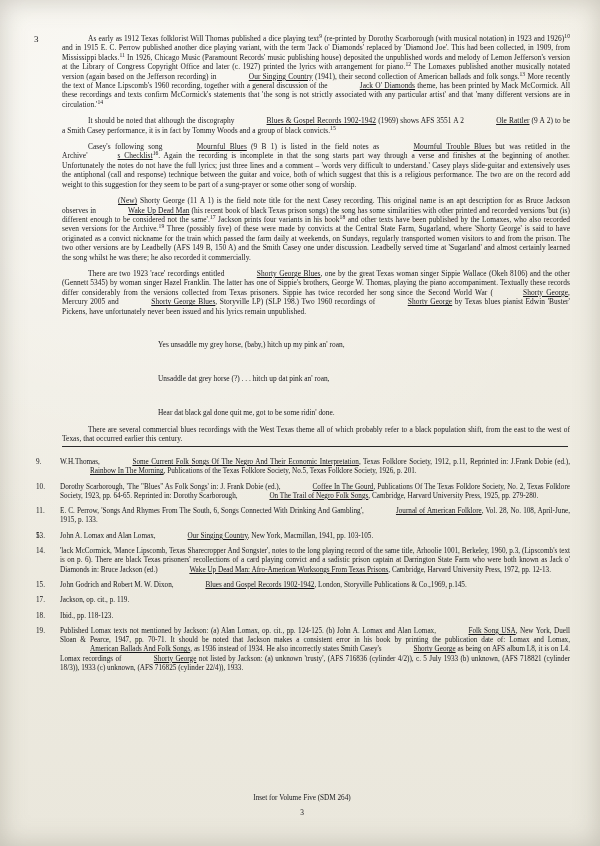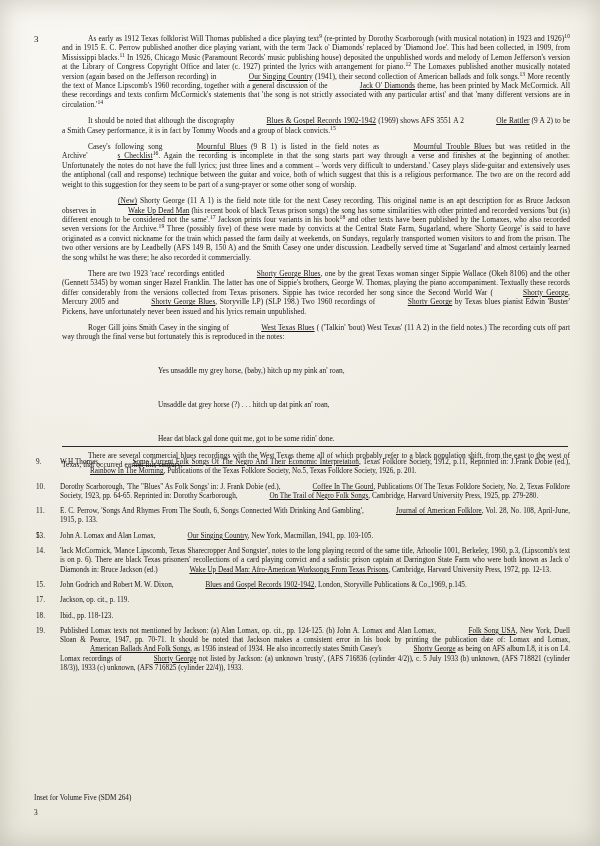--- a/index.html
+++ b/index.html
@@ -99,20 +99,21 @@
     top: 0;
     width: 20px;
     text-align: left;
     font-size: 7.2px;
   }
   .footer {
     position: absolute;
     left: 0;
     bottom: 8px;
     width: 536px;
+    text-align: center;
     font-size: 7.2px;
     line-height: 11px;
   }
   .footer .pg { margin-top: 3px; font-size: 7.4px; }
 </style>
 </head>
 <body>
 
 <div class="page">
   <div class="paper-tone"></div>
@@ -120,21 +121,20 @@
   <div class="content">
 
     <div class="pagenum-top">3</div>
 
     <div class="body-col">
       <p class="para indent">As early as 1912 Texas folklorist Will Thomas published a dice playing text<sup>9</sup> (re-printed by Dorothy Scarborough (with musical notation) in 1923 and 1926)<sup>10</sup> and in 1915 E. C. Perrow published another dice playing variant, with the term 'Jack o' Diamonds' replaced by 'Diamond Joe'.  This had been collected, in 1909, from Mississippi blacks.<sup>11</sup>  In 1926, Chicago Music (Paramount Records' music publishing house) deposited the unpublished words and melody of Lemon Jefferson's version at the Library of Congress Copyright Office and later (c. 1927) printed the lyrics with arrangement for piano.<sup>12</sup>  The Lomaxes published another musically notated version (again based on the Jefferson recording) in <span class="u">Our Singing Country</span> (1941), their second collection of American ballads and folk songs.<sup>13</sup>  More recently the text of Mance Lipscomb's 1960 recording, together with a general discussion of the <span class="u">Jack O' Diamonds</span> theme, has been printed by Mack McCormick.  All these recordings and texts confirm McCormick's statements that 'the song is not strictly associated with any particular artist' and that 'many different versions are in circulation.'<sup>14</sup></p>
       <p class="para indent">It should be noted that although the discography <span class="u">Blues &amp; Gospel Records 1902-1942</span> (1969) shows AFS 3551 A 2 <span class="u">Ole Rattler</span> (9 A 2) to be a Smith Casey performance, it is in fact by Tommy Woods and a group of black convicts.<sup>15</sup></p>
       <p class="para indent">Casey's following song <span class="u">Mournful Blues</span> (9 B 1) is listed in the field notes as <span class="u">Mournful Trouble Blues</span>  but was retitled in the Archive'<span class="u">s Checklist</span><sup>16</sup>.  Again the recording is incomplete in that the song starts part way through a verse and finishes at the beginning of another.  Unfortunately the notes do not have the full lyrics; just three lines and a comment – 'words very difficult to understand.'  Casey plays slide-guitar and extensively uses the antiphonal (call and response) technique between the guitar and voice, both of which suggest that this is a religious performance.  The two are on the record add weight to this suggestion for they seem to be part of a sung-prayer or some other song of worship.</p>
       <p class="para indent"><span class="u">(New)</span> Shorty George (11 A 1) is the field note title for the next Casey recording.  This original name is an apt description for as Bruce Jackson observes in <span class="u">Wake Up Dead Man</span> (his recent book of black Texas prison songs) the song has some similarities with other printed and recorded versions 'but (is) different enough to be considered not the same'.<sup>17</sup>  Jackson prints four variants in his book<sup>18</sup> and other texts have been published by the Lomaxes, who also recorded seven versions for the Archive.<sup>19</sup>  Three (possibly five) of these were made by convicts at the Central State Farm, Sugarland, where 'Shorty George' is said to have originated as a convict nickname for the train which passed the farm daily at weekends, on Sundays, regularly transported women visitors to and from the prison.  The two other versions are by Leadbelly (AFS 149 B, 150 A) and the Smith Casey one under discussion.  Leadbelly served time at 'Sugarland' and almost certainly learned the song whilst he was there; he also recorded it commercially.</p>
       <p class="para indent">There are two 1923 'race' recordings entitled <span class="u">Shorty George Blues</span>, one by the great Texas woman singer Sippie Wallace (Okeh 8106) and the other (Gennett 5345) by woman singer Hazel Franklin.  The latter has one of Sippie's brothers, George W. Thomas, playing the piano accompaniment.  Textually these records differ considerably from the versions collected from Texas prisoners.  Sippie has twice recorded her song since the Second World War (<span class="u">Shorty George</span>, Mercury 2005 and <span class="u">Shorty George Blues</span>, Storyville LP) (SLP 198.)  Two 1960 recordings of <span class="u">Shorty George</span> by Texas blues pianist Edwin 'Buster' Pickens, have unfortunately never been issued and his lyrics remain unpublished.</p>
-      <p class="para indent">Roger Gill joins Smith Casey in the singing of <span class="u">West Texas Blues</span> ( ('Talkin' 'bout) West Texas' (11 A 2) in the field notes.)  The recording cuts off part way through the final verse but fortunately this is reproduced in the notes:</p>
 
       <div class="verse">
         <div>Yes unsaddle my grey horse, (baby,) hitch up my pink an' roan,</div>
         <div>Unsaddle dat grey horse (?) . . . hitch up dat pink an' roan,</div>
         <div>Hear dat black gal done quit me, got to be some ridin' done.</div>
       </div>
 
       <p class="para indent">There are several commercial blues recordings with the West Texas theme all of which probably refer to a black population shift, from the east to the west of Texas, that occurred earlier this century.</p>
     </div>
 

